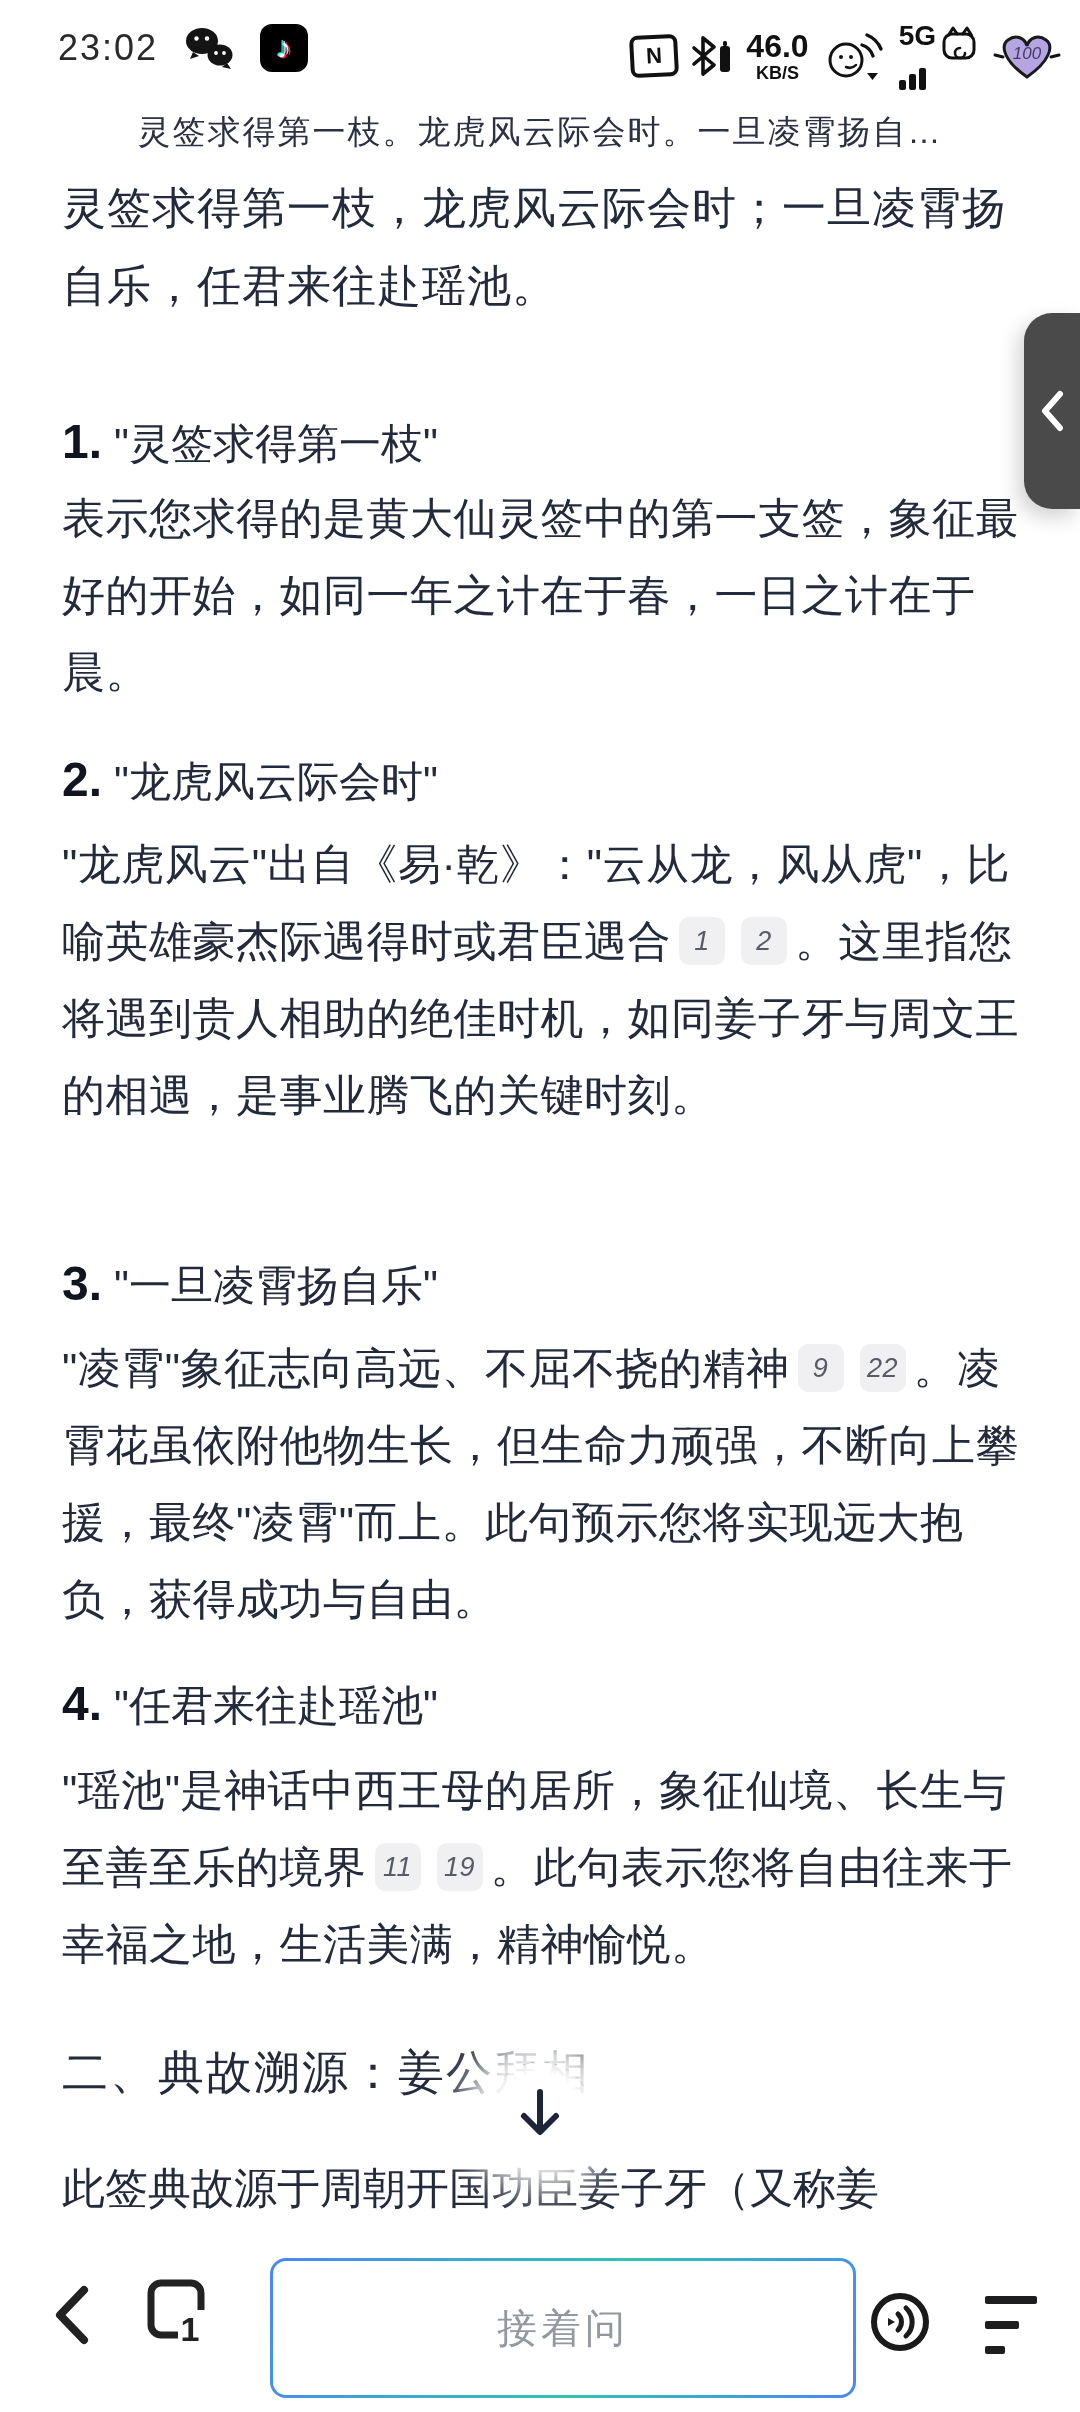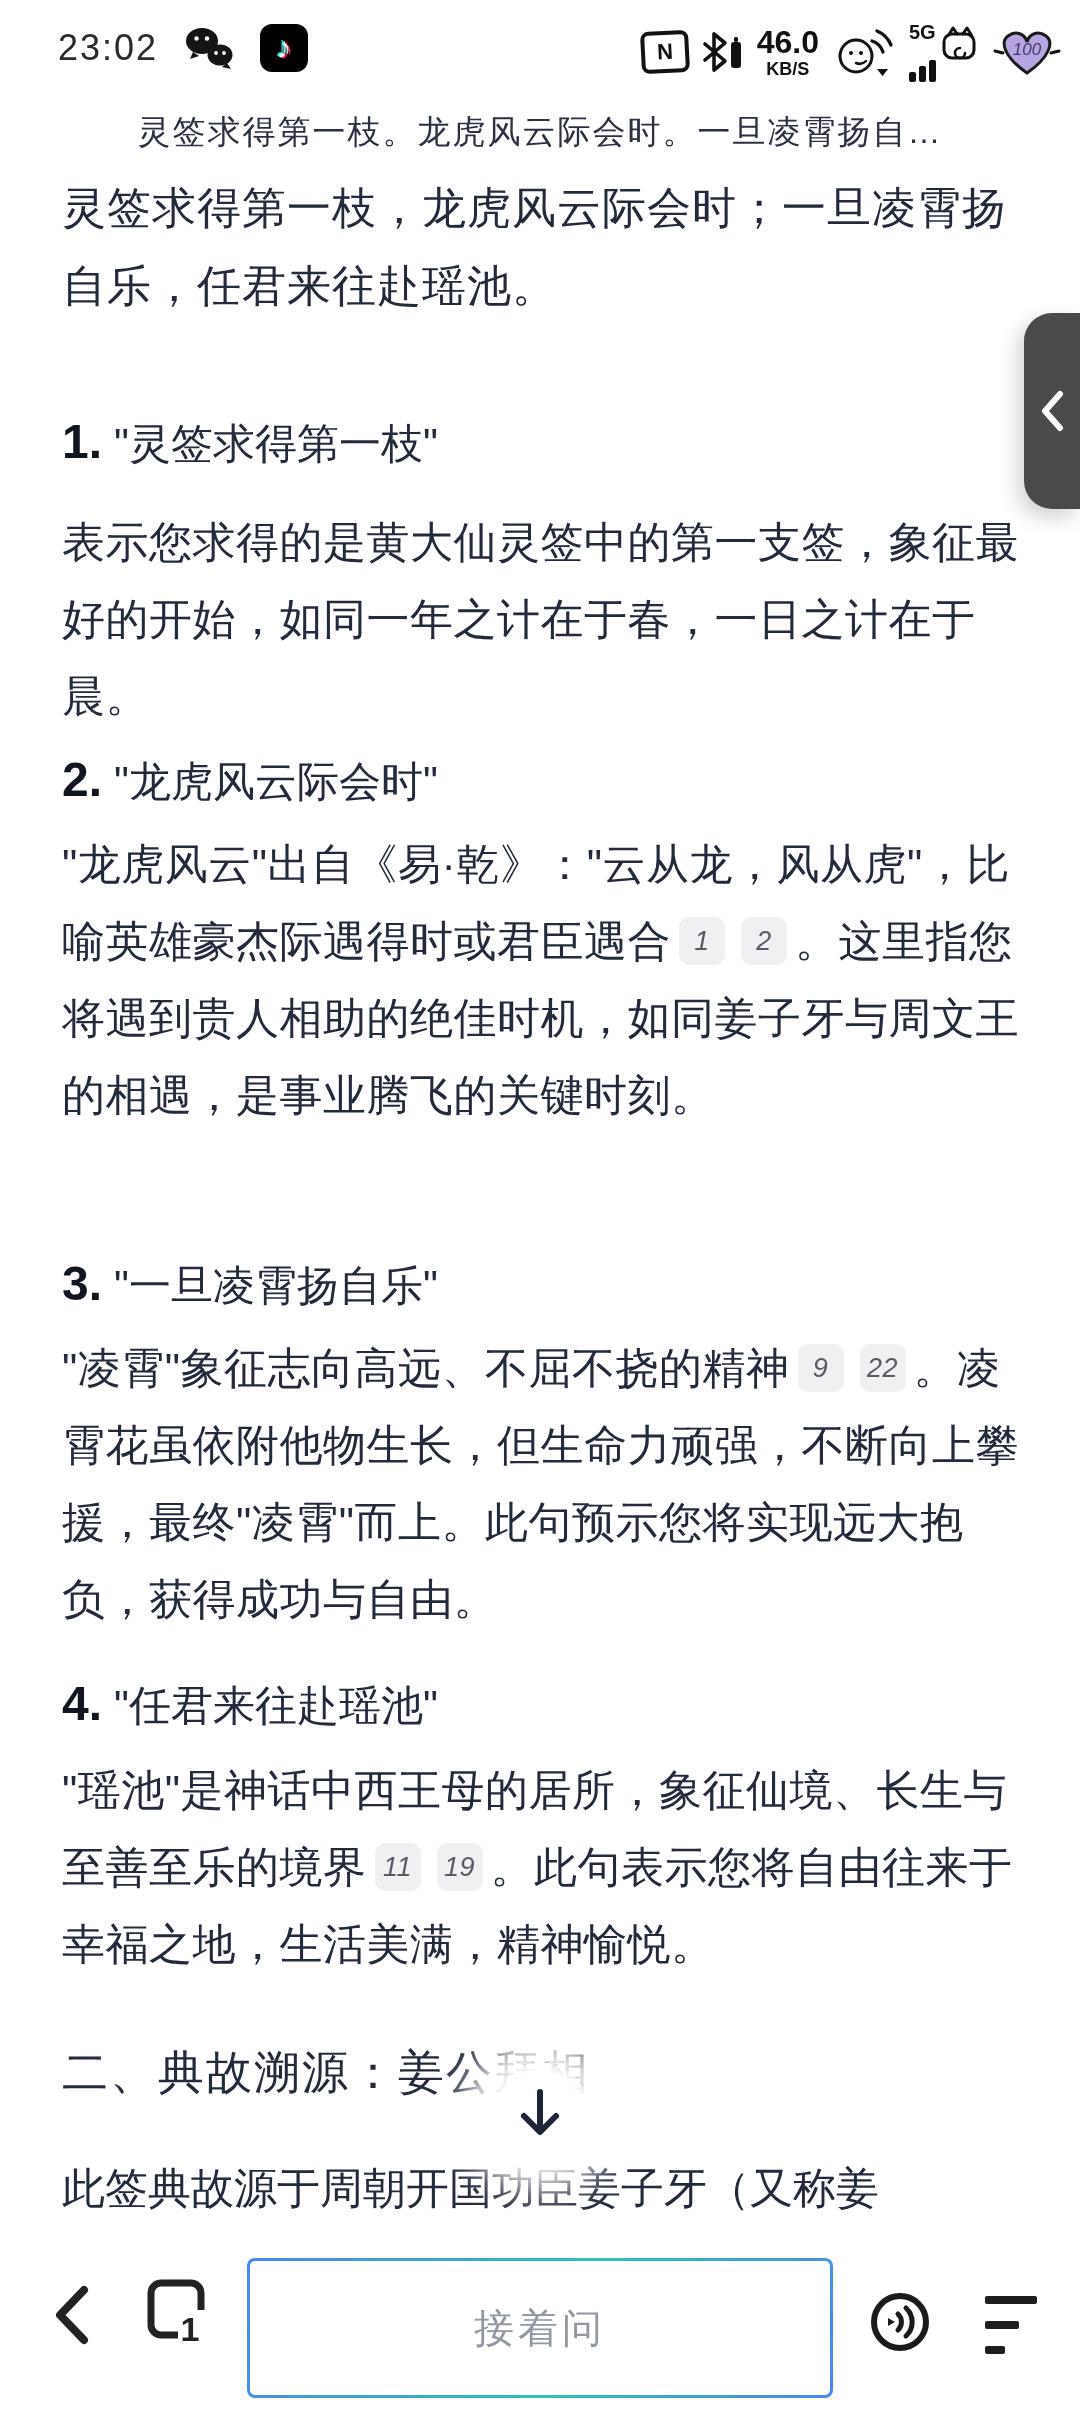--- a/index.html
+++ b/index.html
@@ -13,21 +13,21 @@
   .time{font-size:36px;color:#2a2a2a;letter-spacing:2px;}
   .douyin{width:48px;height:48px;background:#000;border-radius:12px;display:flex;align-items:center;justify-content:center;}
   .douyin span{color:#fff;font-size:30px;text-shadow:-2px -1px 0 #25f4ee,2px 1px 0 #fe2c55;}
   .status-right{position:absolute;right:16px;top:22px;display:flex;align-items:center;gap:12px;}
   .nfc{width:40px;height:34px;border:4px solid #111;border-radius:8px;display:flex;align-items:center;justify-content:center;transform:rotate(-3deg);}
   .nfc span{font-size:22px;font-weight:bold;color:#111;}
   .speed{text-align:center;line-height:1;color:#111;}
   .speed .v{font-size:32px;font-weight:bold;}
   .speed .u{font-size:18px;font-weight:bold;margin-top:2px;}
   .fiveg{display:flex;align-items:flex-start;gap:4px;color:#111;}
-  .fiveg .g{font-size:20px;font-weight:bold;line-height:1;}
+  .fiveg .g{font-size:28px;font-weight:bold;line-height:1;}
   .bars{display:flex;align-items:flex-end;gap:3px;margin-top:18px;}
   .bars i{display:block;width:7px;background:#111;border-radius:2px;}
   
   .page-title{position:absolute;left:60px;right:60px;top:110px;text-align:center;
     font-size:33px;color:#2b3142;letter-spacing:2px;white-space:nowrap;overflow:hidden;text-overflow:ellipsis;}
   
   .blk{position:absolute;left:62px;width:958px;}
   .poem{top:169px;font-size:44px;line-height:78px;letter-spacing:1px;}
   .sec-head{display:flex;align-items:baseline;gap:12px;white-space:nowrap;}
   .sec-head .num{font-weight:bold;font-size:48px;color:#10151f;}
@@ -44,21 +44,21 @@
     box-shadow:0 0 34px 26px rgba(255,255,255,0.95);
     display:flex;align-items:center;justify-content:center;z-index:5;}
   
   .side-tab{position:absolute;right:0;top:313px;width:56px;height:196px;background:#4a4a4a;
     border-radius:28px 0 0 28px;box-shadow:-6px 8px 20px rgba(0,0,0,0.18);
     display:flex;align-items:center;justify-content:center;z-index:6;}
   
   .bottom-bar{position:absolute;left:0;right:0;bottom:0;height:172px;background:#ffffff;z-index:7;}
   .back-btn{position:absolute;left:52px;top:2284px;z-index:8;}
   .tab-btn{position:absolute;left:146px;top:2278px;z-index:8;}
-  .ask-input{position:absolute;left:247px;top:2258px;width:580px;height:134px;border-radius:8px;
+  .ask-input{position:absolute;left:270px;top:2258px;width:580px;height:134px;border-radius:16px;
     background:linear-gradient(#ffffff,#ffffff) padding-box,
                linear-gradient(115deg,#4a86f7 0%,#2fc4b2 55%,#4a86f7 100%) border-box;
     border:3px solid transparent;display:flex;align-items:center;justify-content:center;z-index:8;}
   .ask-input .ph{font-size:40px;color:#9298a1;letter-spacing:4px;}
   .voice-btn{position:absolute;left:868px;top:2290px;z-index:8;}
   .list-btn{position:absolute;left:985px;top:2296px;z-index:8;display:flex;flex-direction:column;gap:17px;}
   .list-btn i{display:block;height:8px;background:#1d1d1f;border-radius:2px;}
 </style>
 </head>
 <body>
@@ -127,21 +127,21 @@
 </div>
 
 <div class="page-title">灵签求得第一枝。龙虎风云际会时。一旦凌霄扬自…</div>
 
 <div class="blk poem">灵签求得第一枝，龙虎风云际会时；一旦凌霄扬自乐，任君来往赴瑶池。</div>
 
 <div class="blk sec-head" style="top:414px">
   <span class="num">1.</span>
   <span class="quote">"灵签求得第一枝"</span>
 </div>
-<div class="blk sec-body" style="top:504px">
+<div class="blk sec-body" style="top:480px">
   <span>表示您求得的是黄大仙灵签中的第一支签，象征最好的开始，如同一年之计在于春，一日之计在于晨。</span>
 </div>
 
 <div class="blk sec-head" style="top:752px">
   <span class="num">2.</span>
   <span class="quote">"龙虎风云际会时"</span>
 </div>
 <div class="blk sec-body" style="top:826px">
   <span>"龙虎风云"出自《易·乾》："云从龙，风从虎"，比喻英雄豪杰际遇得时或君臣遇合</span><span class="cite">1</span><span class="cite">2</span><span>。这里指您将遇到贵人相助的绝佳时机，如同姜子牙与周文王的相遇，是事业腾飞的关键时刻。</span>
 </div>

